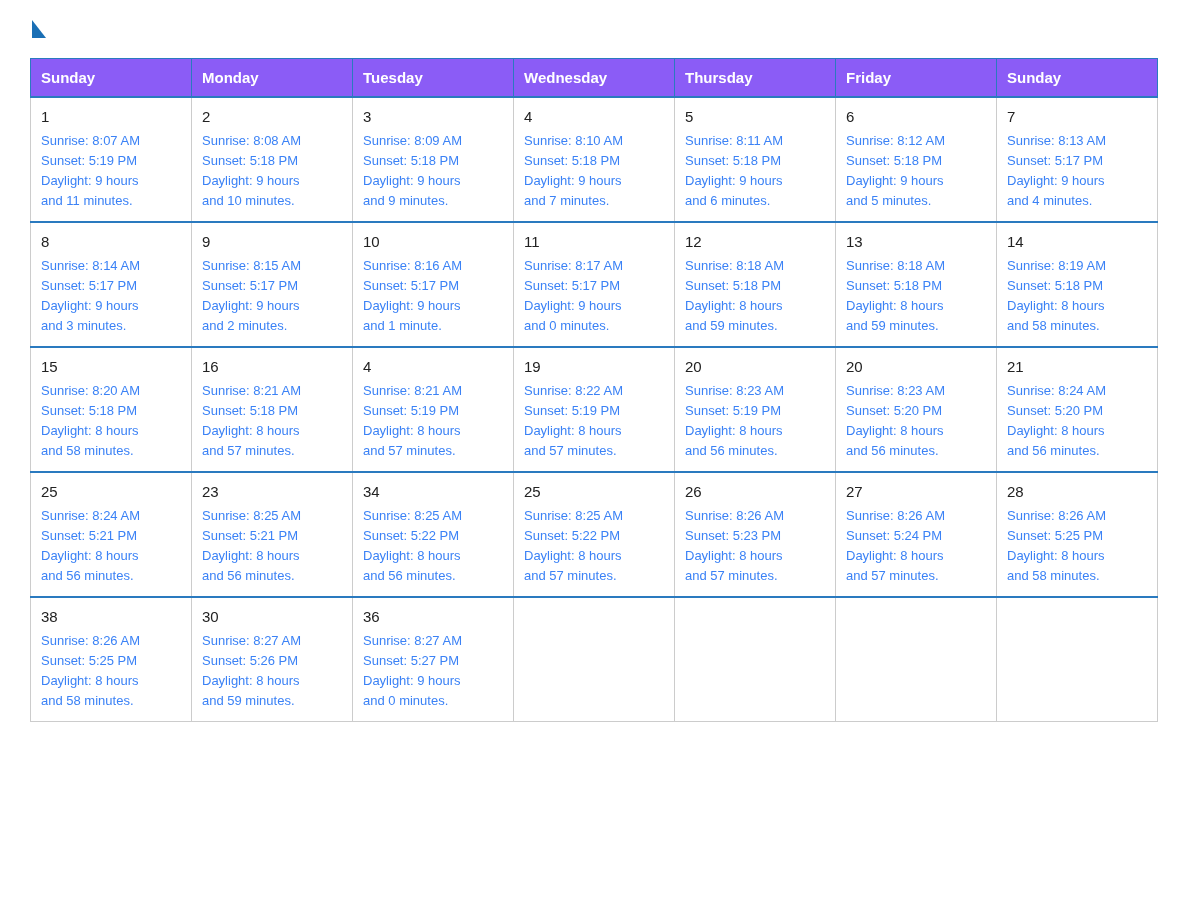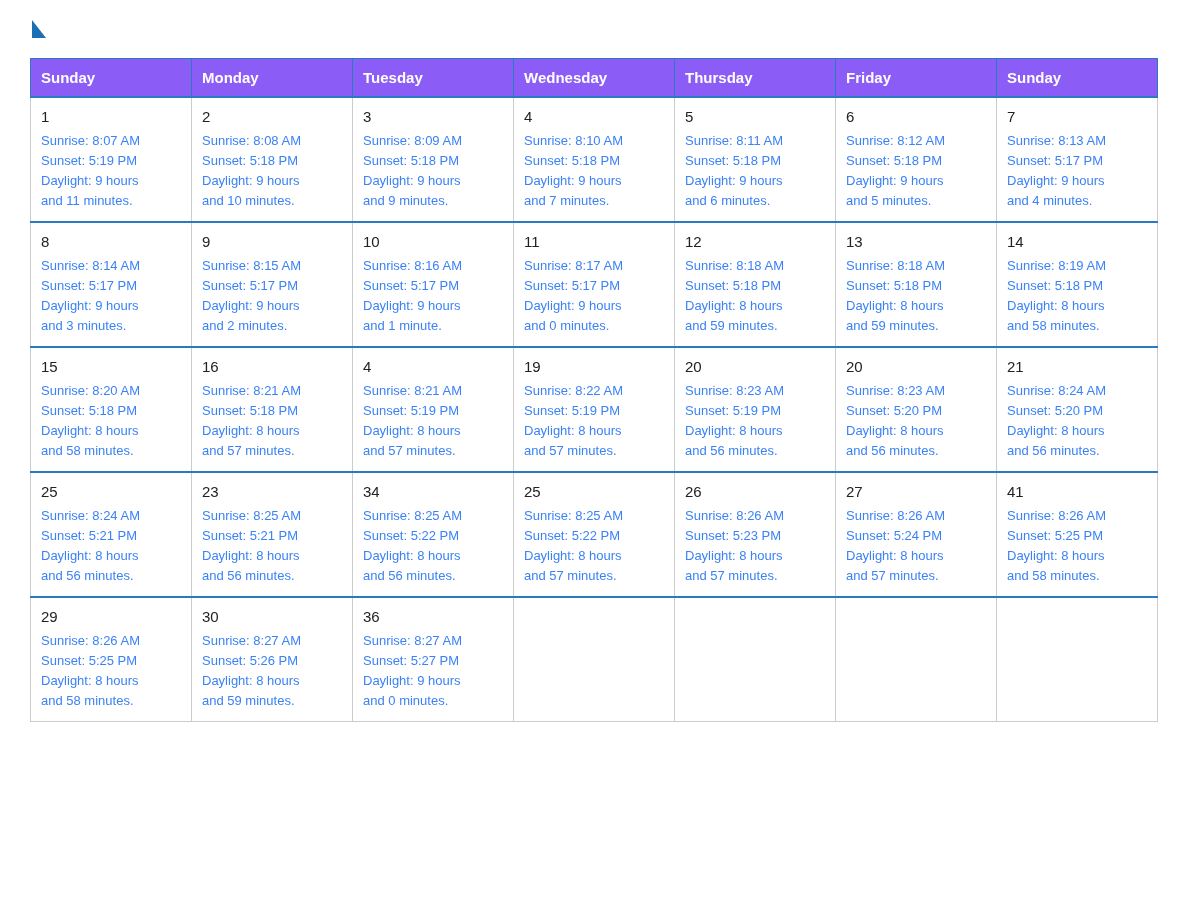--- a/index.html
+++ b/index.html
@@ -237,27 +237,27 @@
         </td>
         <td>
           <span class="day-number">26</span>
           <div class="day-info">Sunrise: 8:26 AM<br>Sunset: 5:23 PM<br>Daylight: 8 hours<br>and 57 minutes.</div>
         </td>
         <td>
           <span class="day-number">27</span>
           <div class="day-info">Sunrise: 8:26 AM<br>Sunset: 5:24 PM<br>Daylight: 8 hours<br>and 57 minutes.</div>
         </td>
         <td>
-          <span class="day-number">41</span>
+          <span class="day-number">28</span>
           <div class="day-info">Sunrise: 8:26 AM<br>Sunset: 5:25 PM<br>Daylight: 8 hours<br>and 58 minutes.</div>
         </td>
       </tr>
       <tr>
         <td>
-          <span class="day-number">29</span>
+          <span class="day-number">38</span>
           <div class="day-info">Sunrise: 8:26 AM<br>Sunset: 5:25 PM<br>Daylight: 8 hours<br>and 58 minutes.</div>
         </td>
         <td>
           <span class="day-number">30</span>
           <div class="day-info">Sunrise: 8:27 AM<br>Sunset: 5:26 PM<br>Daylight: 8 hours<br>and 59 minutes.</div>
         </td>
         <td>
           <span class="day-number">36</span>
           <div class="day-info">Sunrise: 8:27 AM<br>Sunset: 5:27 PM<br>Daylight: 9 hours<br>and 0 minutes.</div>
         </td>

